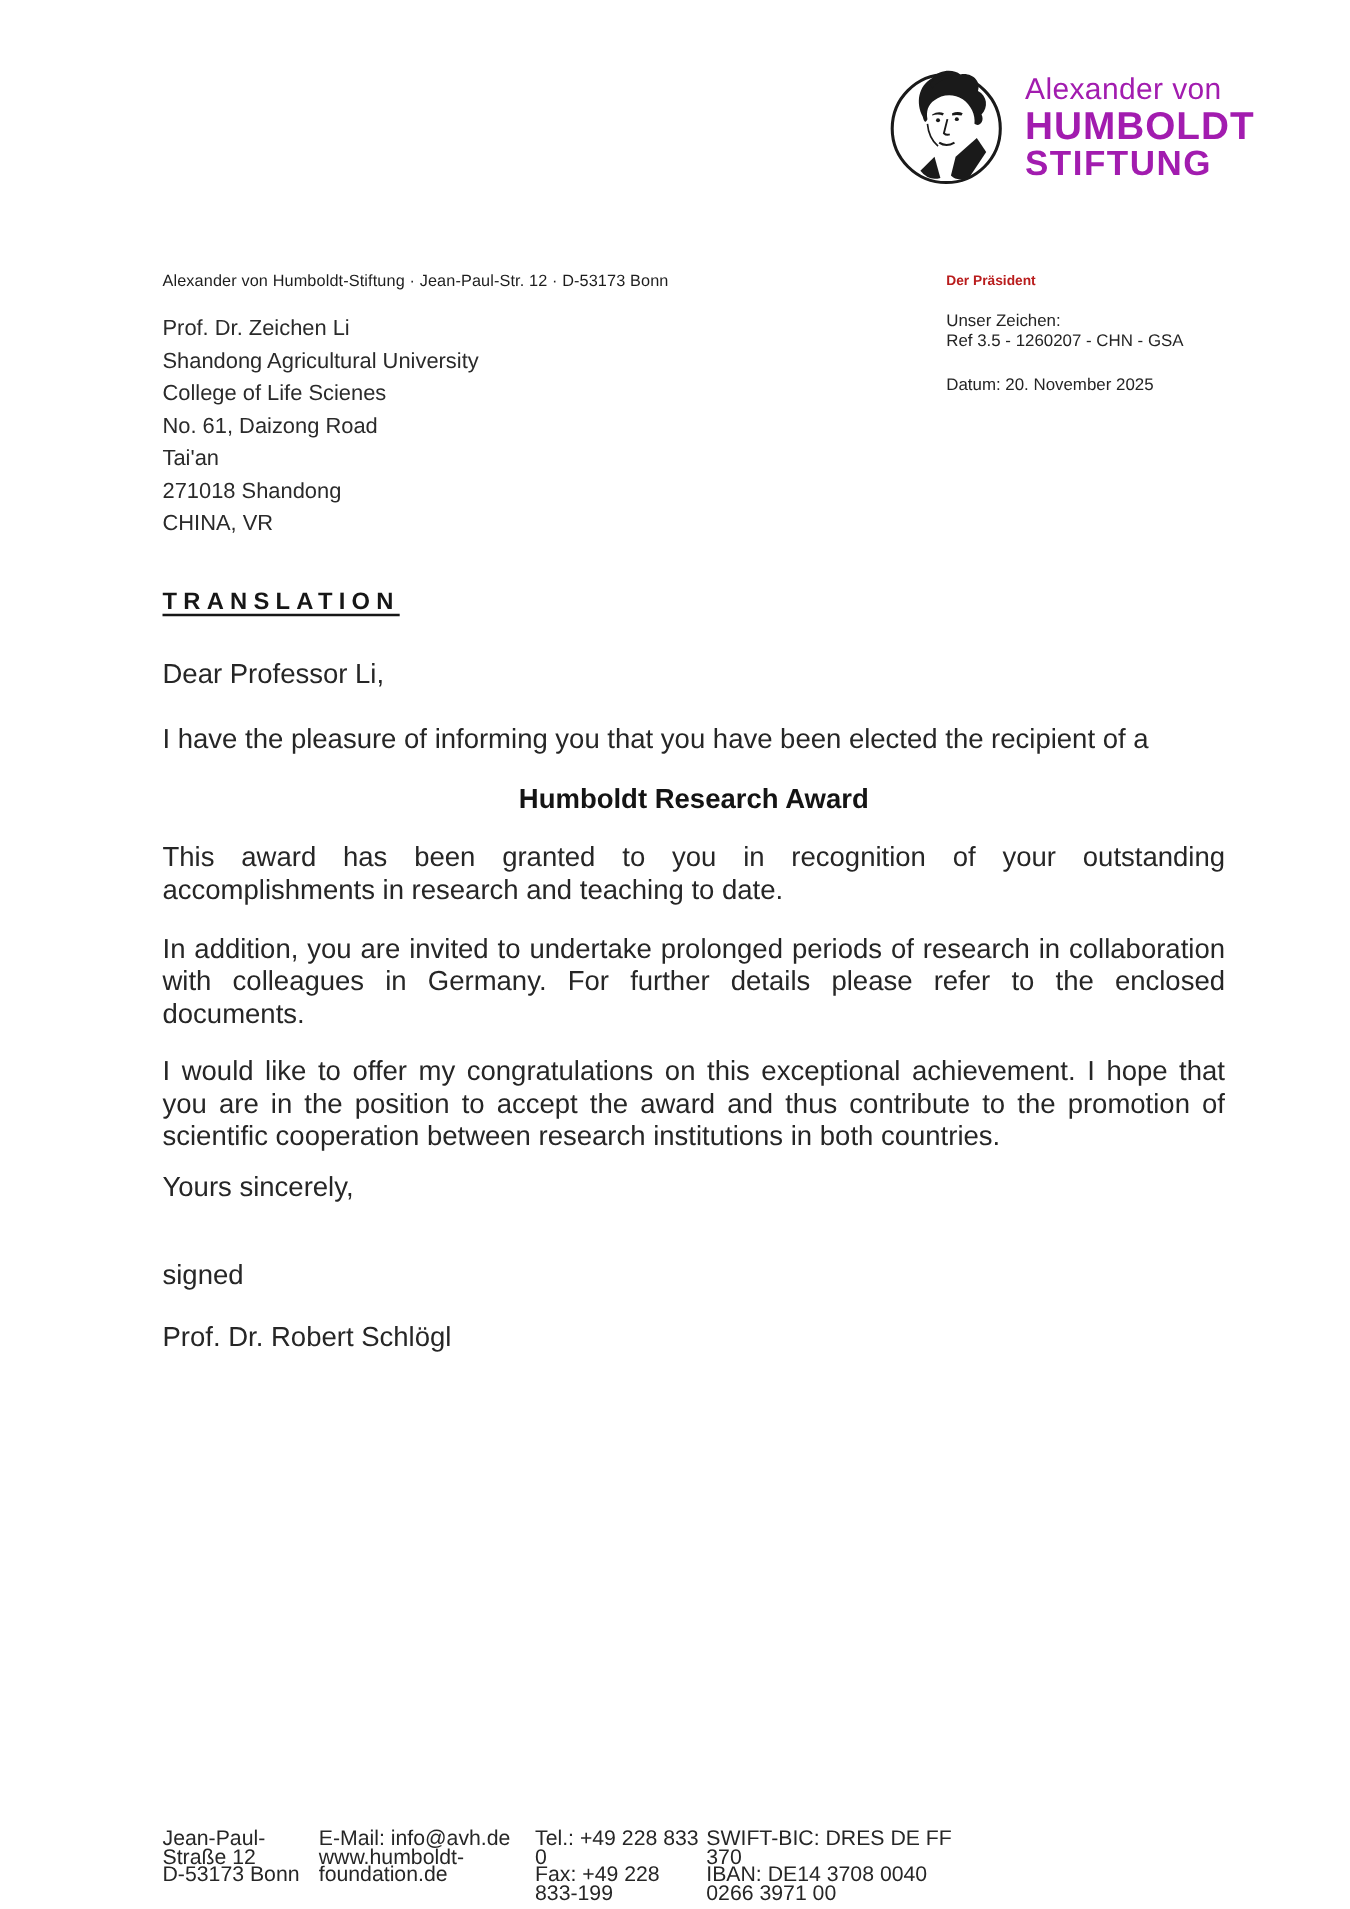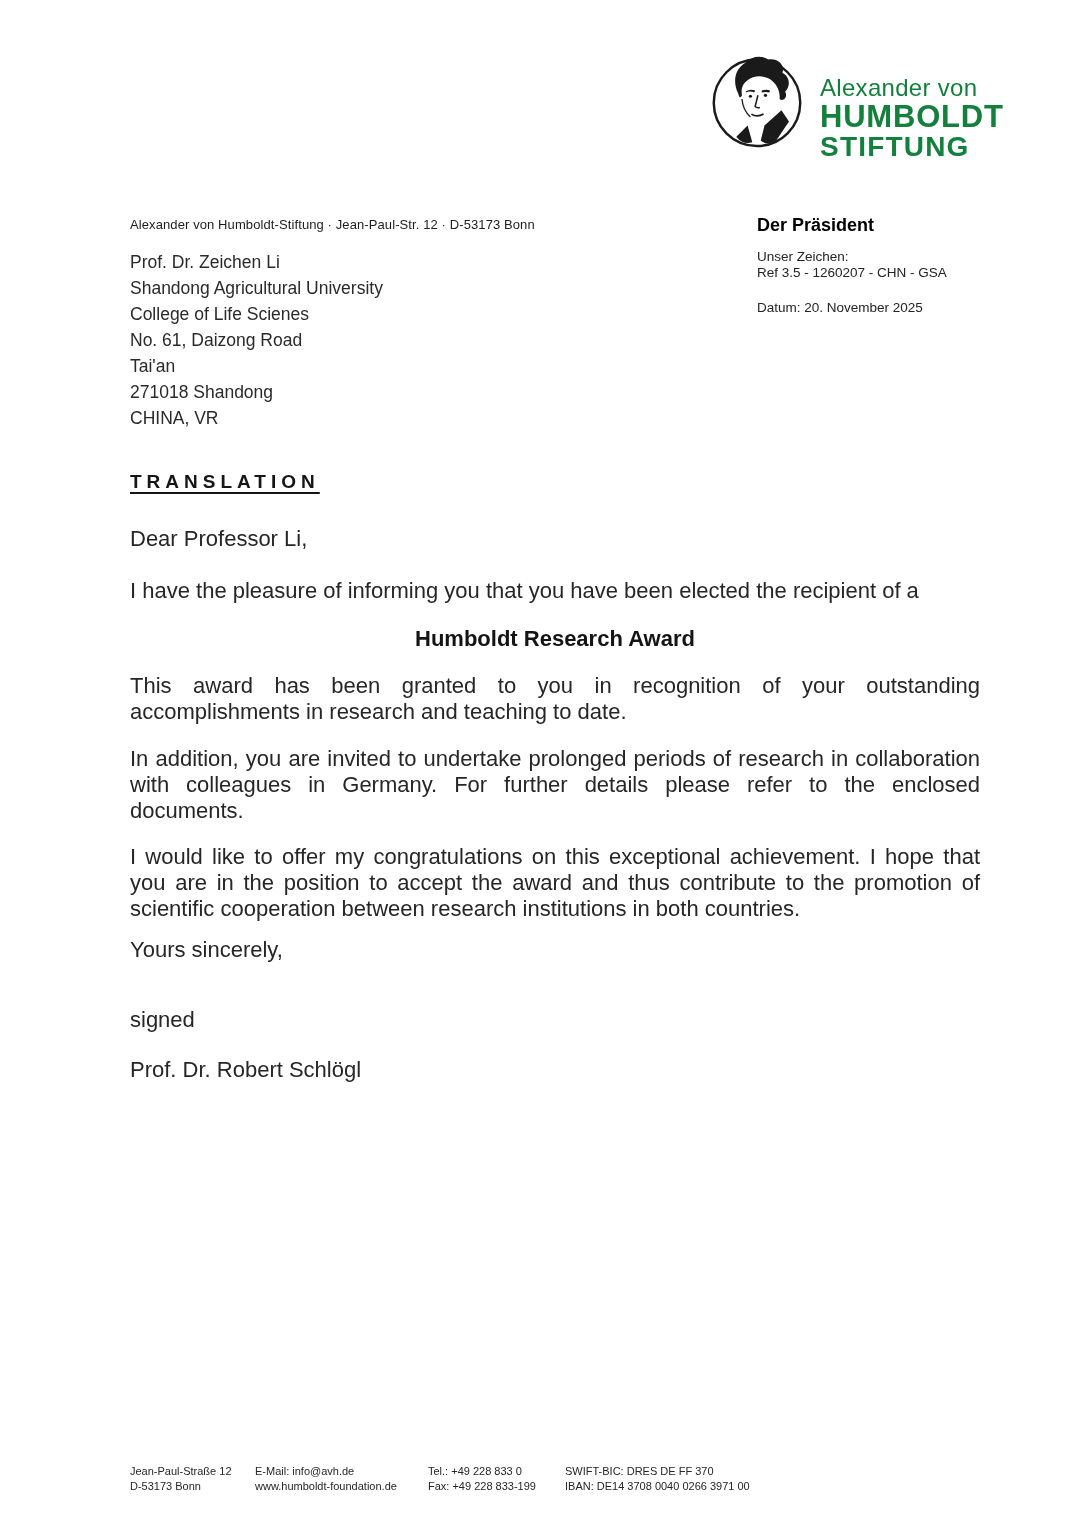--- a/index.html
+++ b/index.html
@@ -18,21 +18,21 @@
   }
 
   
   .logo {
     position: absolute;
     top: 50px; left: 710px;
     display: flex;
     align-items: flex-start;
   }
   .logo-portrait { width: 94px; height: 100px; flex: 0 0 auto; }
-  .logo-wordmark { margin-left: 16px; margin-top: 24px; color: #15803d; }
+  .logo-wordmark { margin-left: 16px; margin-top: 8px; color: #a21caf; }
   .logo-line1 { font-size: 24px; line-height: 27px; font-weight: 400; letter-spacing: 0.3px; }
   .logo-line2 { font-size: 31px; line-height: 31px; font-weight: 700; letter-spacing: 0.8px; }
   .logo-line3 { font-size: 28px; line-height: 29px; font-weight: 700; letter-spacing: 1.2px; }
 
   
   .sender-line {
     position: absolute;
     top: 217px; left: 130px;
     font-size: 13px;
     letter-spacing: 0.1px;
@@ -45,21 +45,21 @@
     color: #2a2a2a;
   }
   .info-col {
     position: absolute;
     top: 217px; left: 757px;
     width: 260px;
     font-size: 13.5px;
     line-height: 16.5px;
     color: #242424;
   }
-  .president { font-weight: 700; font-size: 18px; color: #000000; }
+  .president { font-weight: 700; font-size: 11px; color: #b91c1c; }
   .info-block-contact { margin-top: 37px; }
   .info-block-ref { margin-top: 15px; }
   .info-block-date { margin-top: 18px; }
 
   
   .letter-title {
     position: absolute;
     top: 471px; left: 130px;
     width: 850px;
     text-align: left;
@@ -89,21 +89,21 @@
   .para-congrats     { margin-bottom: 15px !important; text-align: justify; }
   .closing           { margin-bottom: 44px !important; }
   .signed-note       { margin-bottom: 24px !important; }
 
   
   .footer {
     position: absolute;
     top: 1464px; left: 130px;
     width: 900px;
     display: flex;
-    font-size: 11px;
+    font-size: 17px;
     line-height: 14.5px;
     color: #262626;
   }
   .footer .fcol1 { width: 125px; }
   .footer .fcol2 { width: 173px; }
   .footer .fcol3 { width: 137px; }
   .footer .fcol4 { width: 250px; }
   .footer .fcol5 { width: 215px; }
 </style>
 </head>

